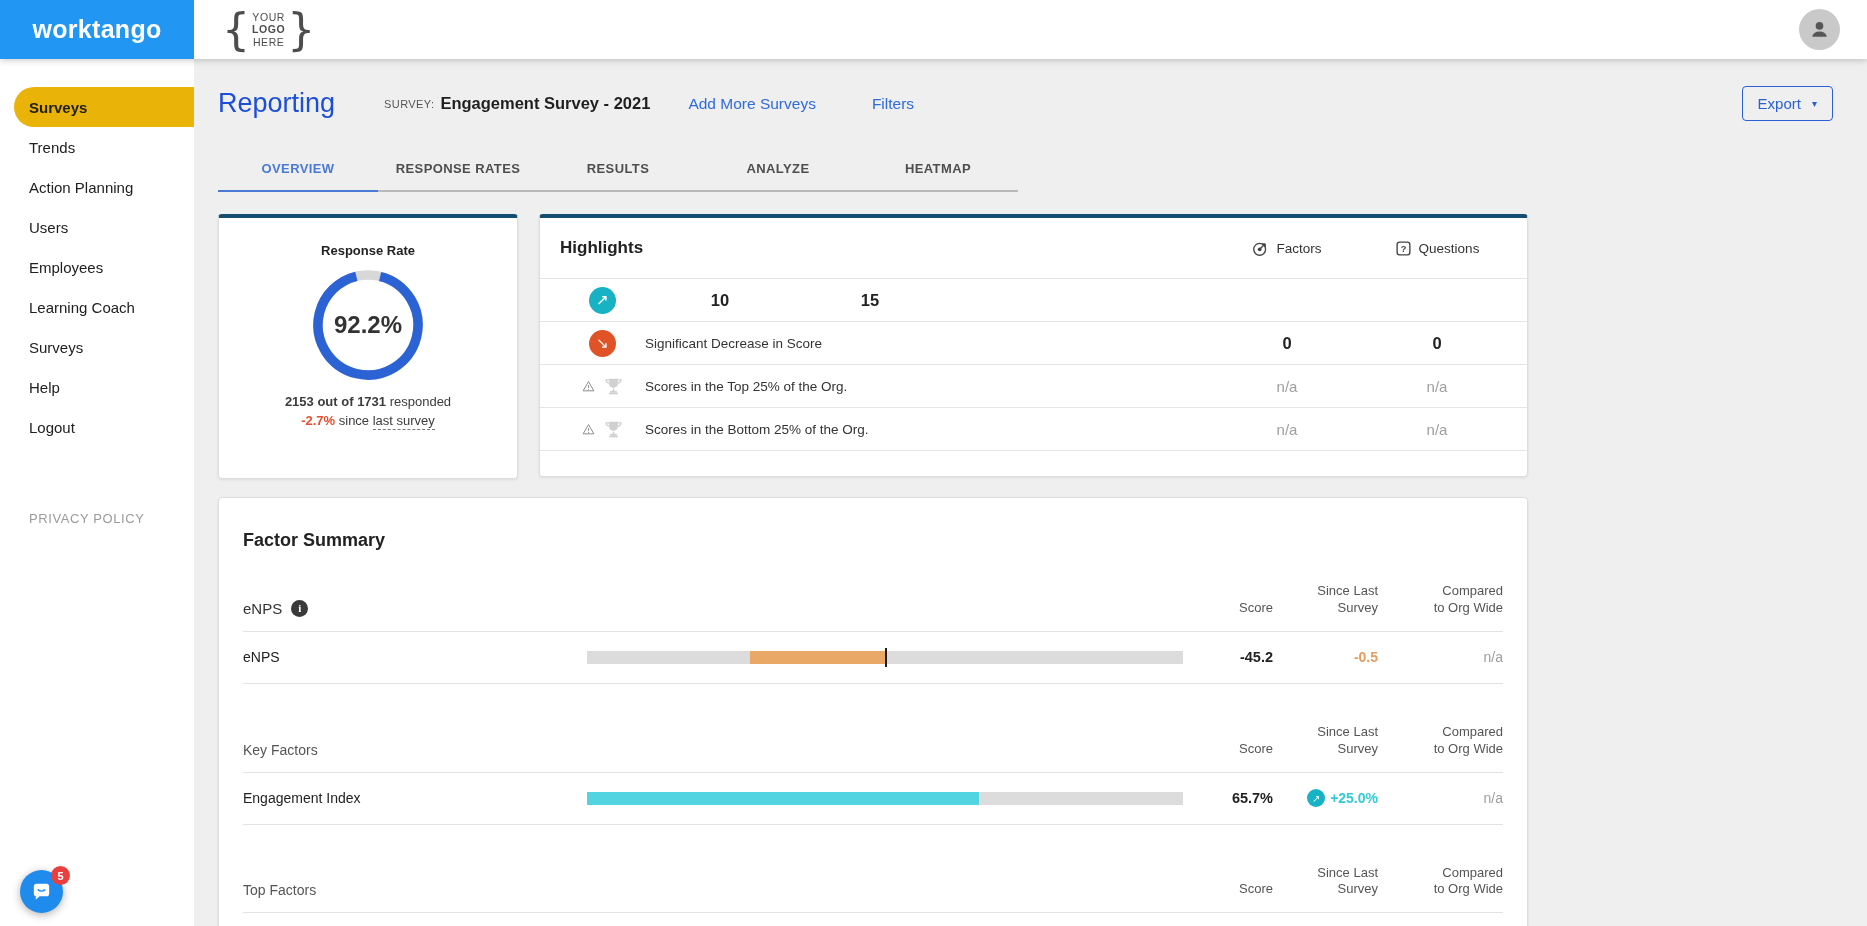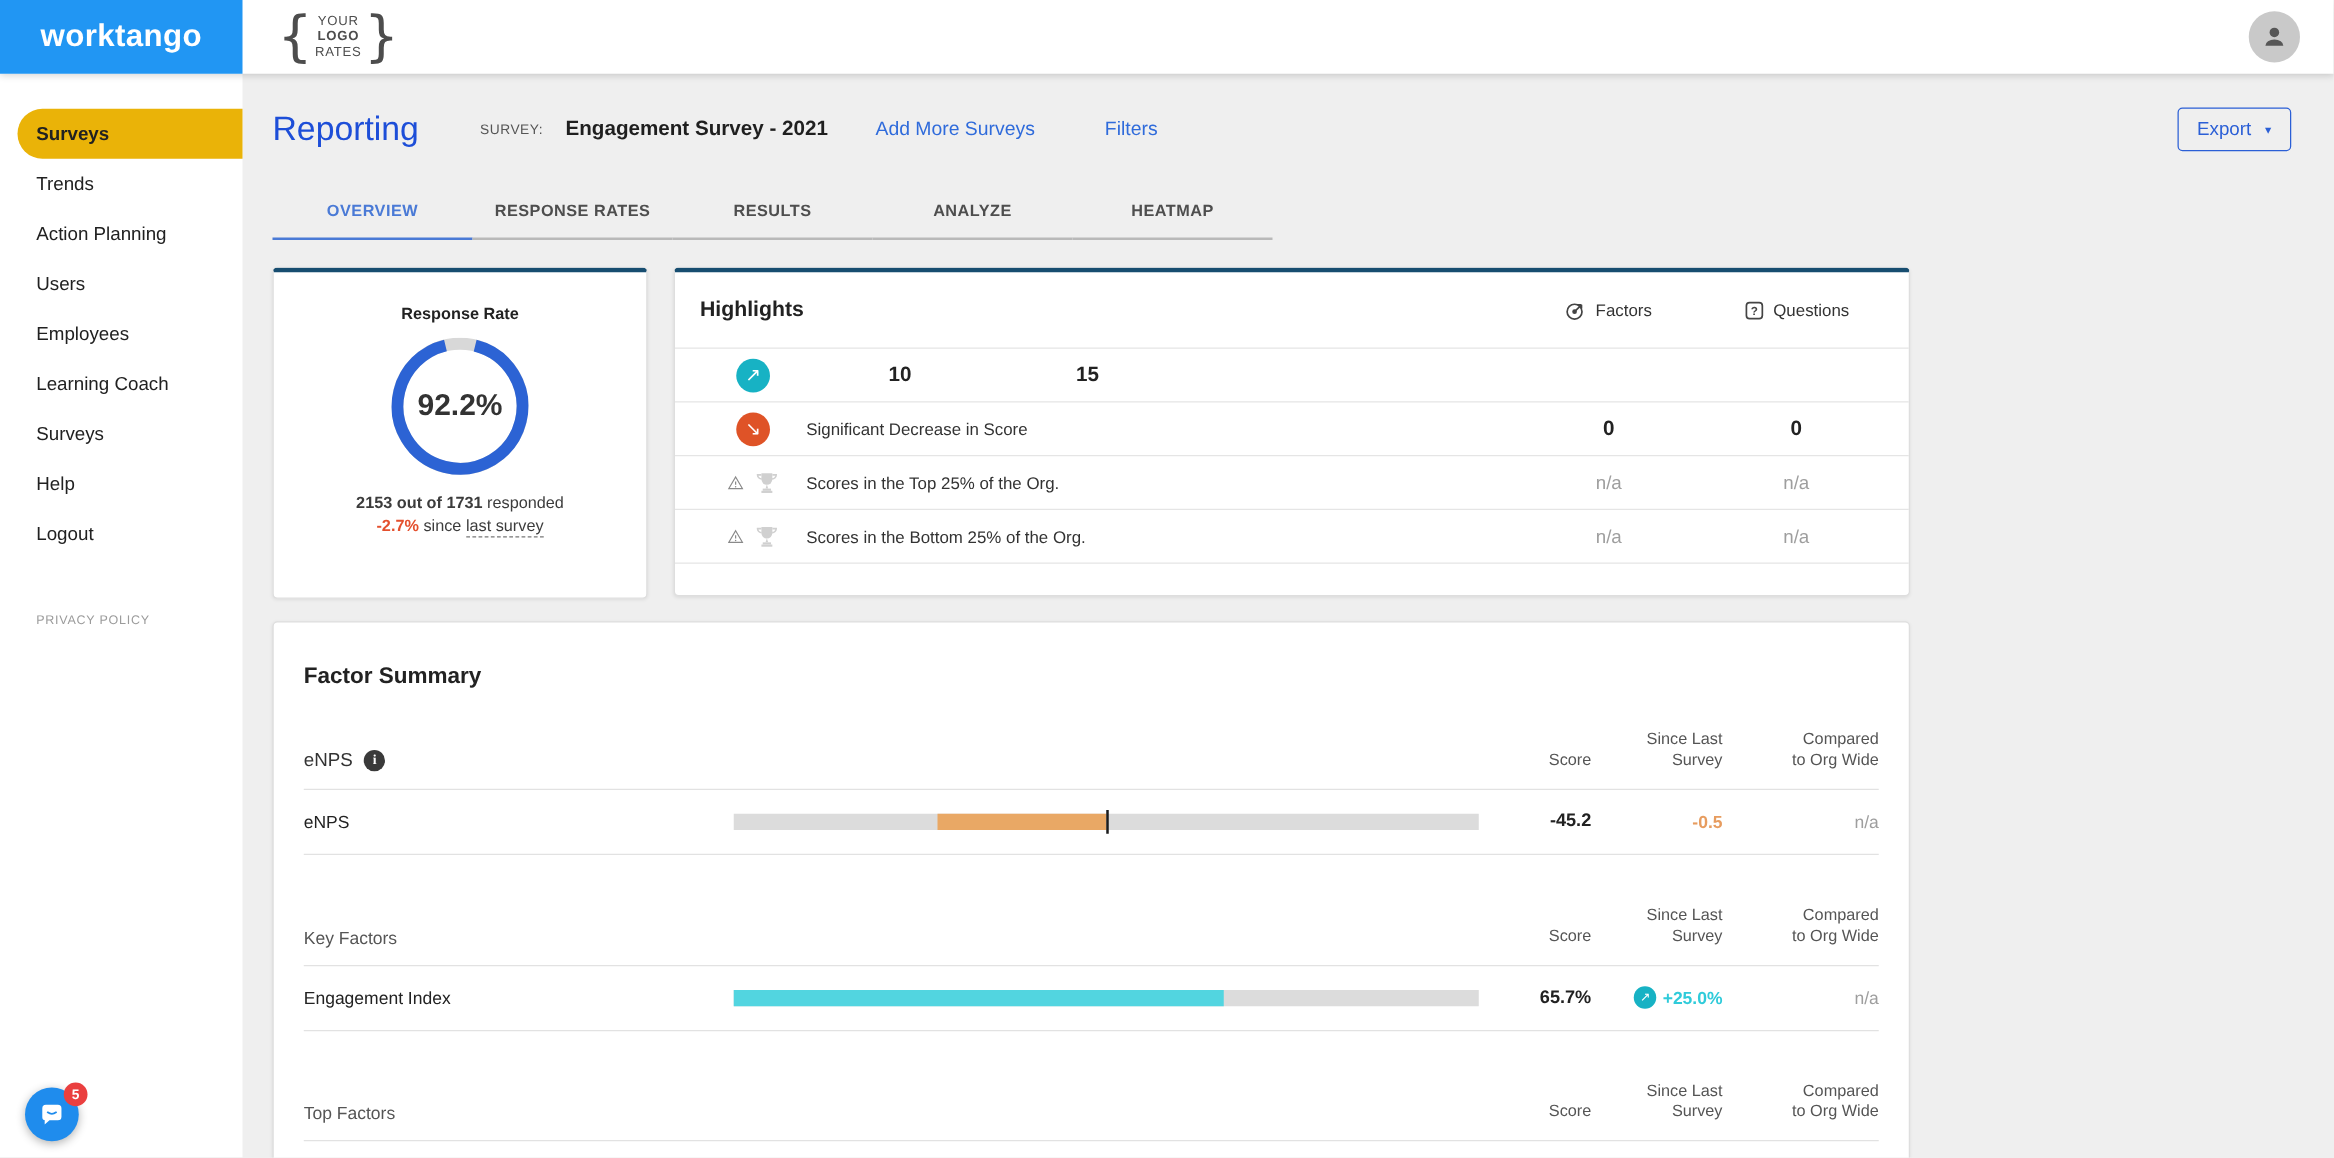--- a/index.html
+++ b/index.html
@@ -17,30 +17,30 @@
               letter-spacing:.6px; margin:0 2px; }
   .logo-mid .b { font-weight:bold; }
   .avatar { position:absolute; right:27px; top:9px; width:41px; height:41px; border-radius:50%;
             background:#c9c9c9; display:flex; align-items:center; justify-content:center; cursor:pointer; }
 
   
   .sidebar { position:absolute; top:59px; left:0; width:194px; bottom:0; background:#fff; z-index:10; }
   .nav { padding-top:28px; }
   .nav-item { height:40px; display:flex; align-items:center; padding-left:29px; font-size:15px; color:#212121; cursor:pointer; }
   .nav-item.active { background:#eab308; border-radius:22px 0 0 22px; margin-left:14px; padding-left:15px; font-weight:bold; }
-  .privacy { position:absolute; top:432px; left:29px; font-size:10px; color:#9b9b9b; letter-spacing:.6px; cursor:pointer; }
+  .privacy { position:absolute; top:452px; left:29px; font-size:13px; color:#9b9b9b; letter-spacing:.6px; cursor:pointer; }
 
   
   .main { position:absolute; left:194px; top:59px; right:0; bottom:0; padding:0 0 0 24px; overflow:hidden; }
   .content { width:1310px; }
 
   .page-header { display:flex; align-items:center; margin-top:27px; }
   .page-title { font-size:27px; color:#1d4ed8; font-weight:400; }
   .survey-label { margin-left:49px; font-size:11px; color:#555; letter-spacing:.4px; }
-  .survey-name { font-size:16.5px; font-weight:bold; color:#1f1f1f; margin-left:18px; }
+  .survey-name { font-size:16.5px; font-weight:bold; color:#1f1f1f; margin-left:6px; }
   .link { color:#2f6bdb; font-size:15.5px; cursor:pointer; }
   .add-more { margin-left:38px; }
   .filters { margin-left:56px; }
   .export-btn { margin-left:auto; border:1px solid #2b5fd6; color:#2b5fd6; border-radius:4px; background:transparent;
                 font-size:15px; padding:8px 15px; display:flex; align-items:center; gap:11px; cursor:pointer;
                 font-family:"Liberation Sans", sans-serif; }
   .caret { font-size:10px; }
 
   .tabs { display:flex; width:800px; margin-top:30px; }
   .tab { flex:1; text-align:center; font-size:13px; font-weight:bold; letter-spacing:.4px; color:#4e4e4e;
@@ -120,21 +120,21 @@
 
 <div class="topbar">
   <div class="brand">
     <span>worktango</span>
   </div>
   <div class="logo-ph">
     <span class="logo-brace">{</span>
     <span class="logo-mid">
       <span>YOUR</span>
       <span class="b">LOGO</span>
-      <span>RATES</span>
+      <span>HERE</span>
     </span>
     <span class="logo-brace">}</span>
   </div>
   <div class="avatar">
     <svg viewBox="0 0 24 24" width="23" height="23">
       <circle cx="12" cy="8.3" r="4" fill="#565656"></circle>
       <path d="M4.5 19.5 a7.5 5.3 0 0 1 15 0 z" fill="#565656"></path>
     </svg>
   </div>
 </div>

